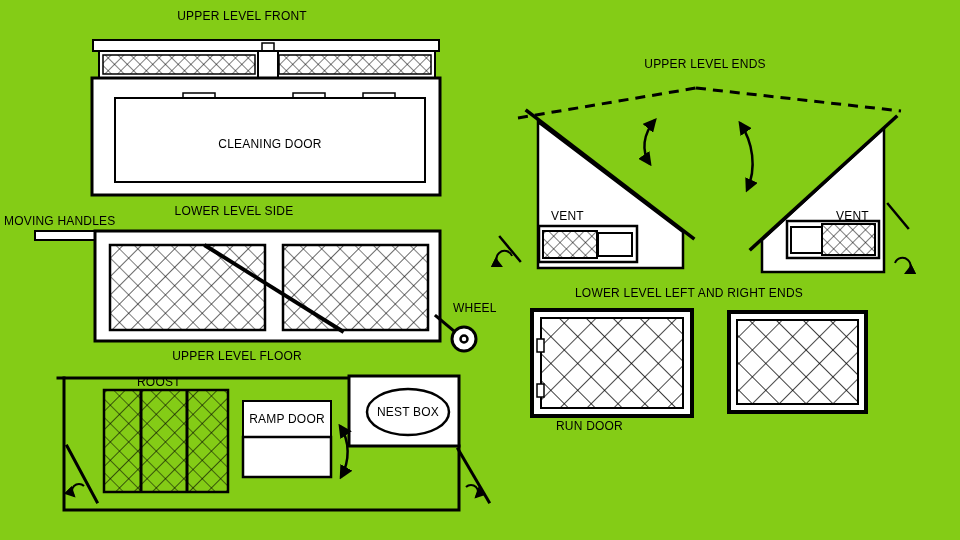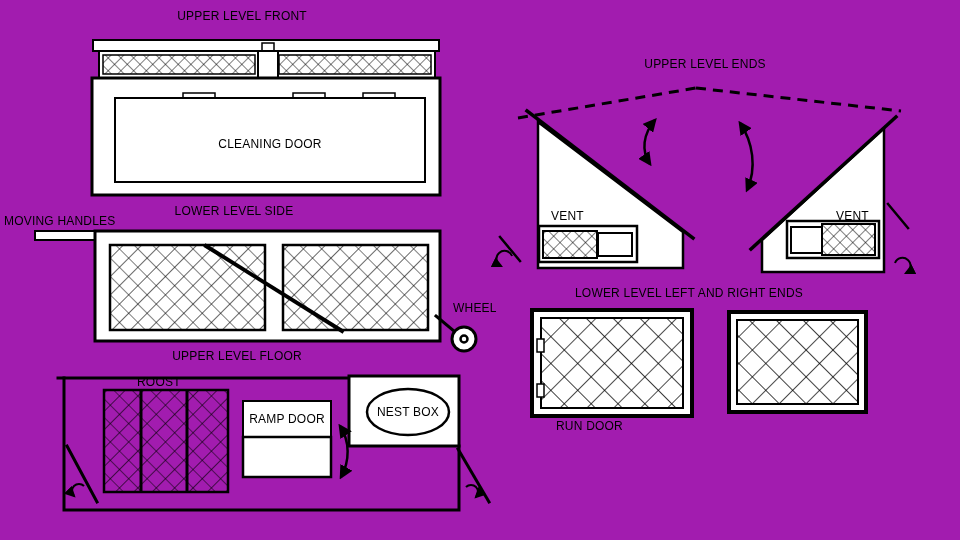--- a/index.html
+++ b/index.html
@@ -1,16 +1,16 @@
 <!DOCTYPE html>
 <html><head>
 <meta charset="utf-8">
 <style>
   html,body{margin:0;padding:0;background:#ffffff;}
-  .canvas{position:relative;width:960px;height:540px;background:#a21caf;overflow:hidden;}
+  .canvas{position:relative;width:960px;height:540px;background:#84cc16;overflow:hidden;}
   svg{display:block;}
   text{font-family:"Liberation Sans",sans-serif;font-size:12px;fill:#000;letter-spacing:.2px;}
 </style>
 </head>
 <body>
 
 <div class="canvas">
 <svg width="960" height="540" viewBox="0 0 960 540">
   <defs>
     <pattern id="mesh-sm" width="9" height="9" patternUnits="userSpaceOnUse" patternTransform="rotate(45)">

